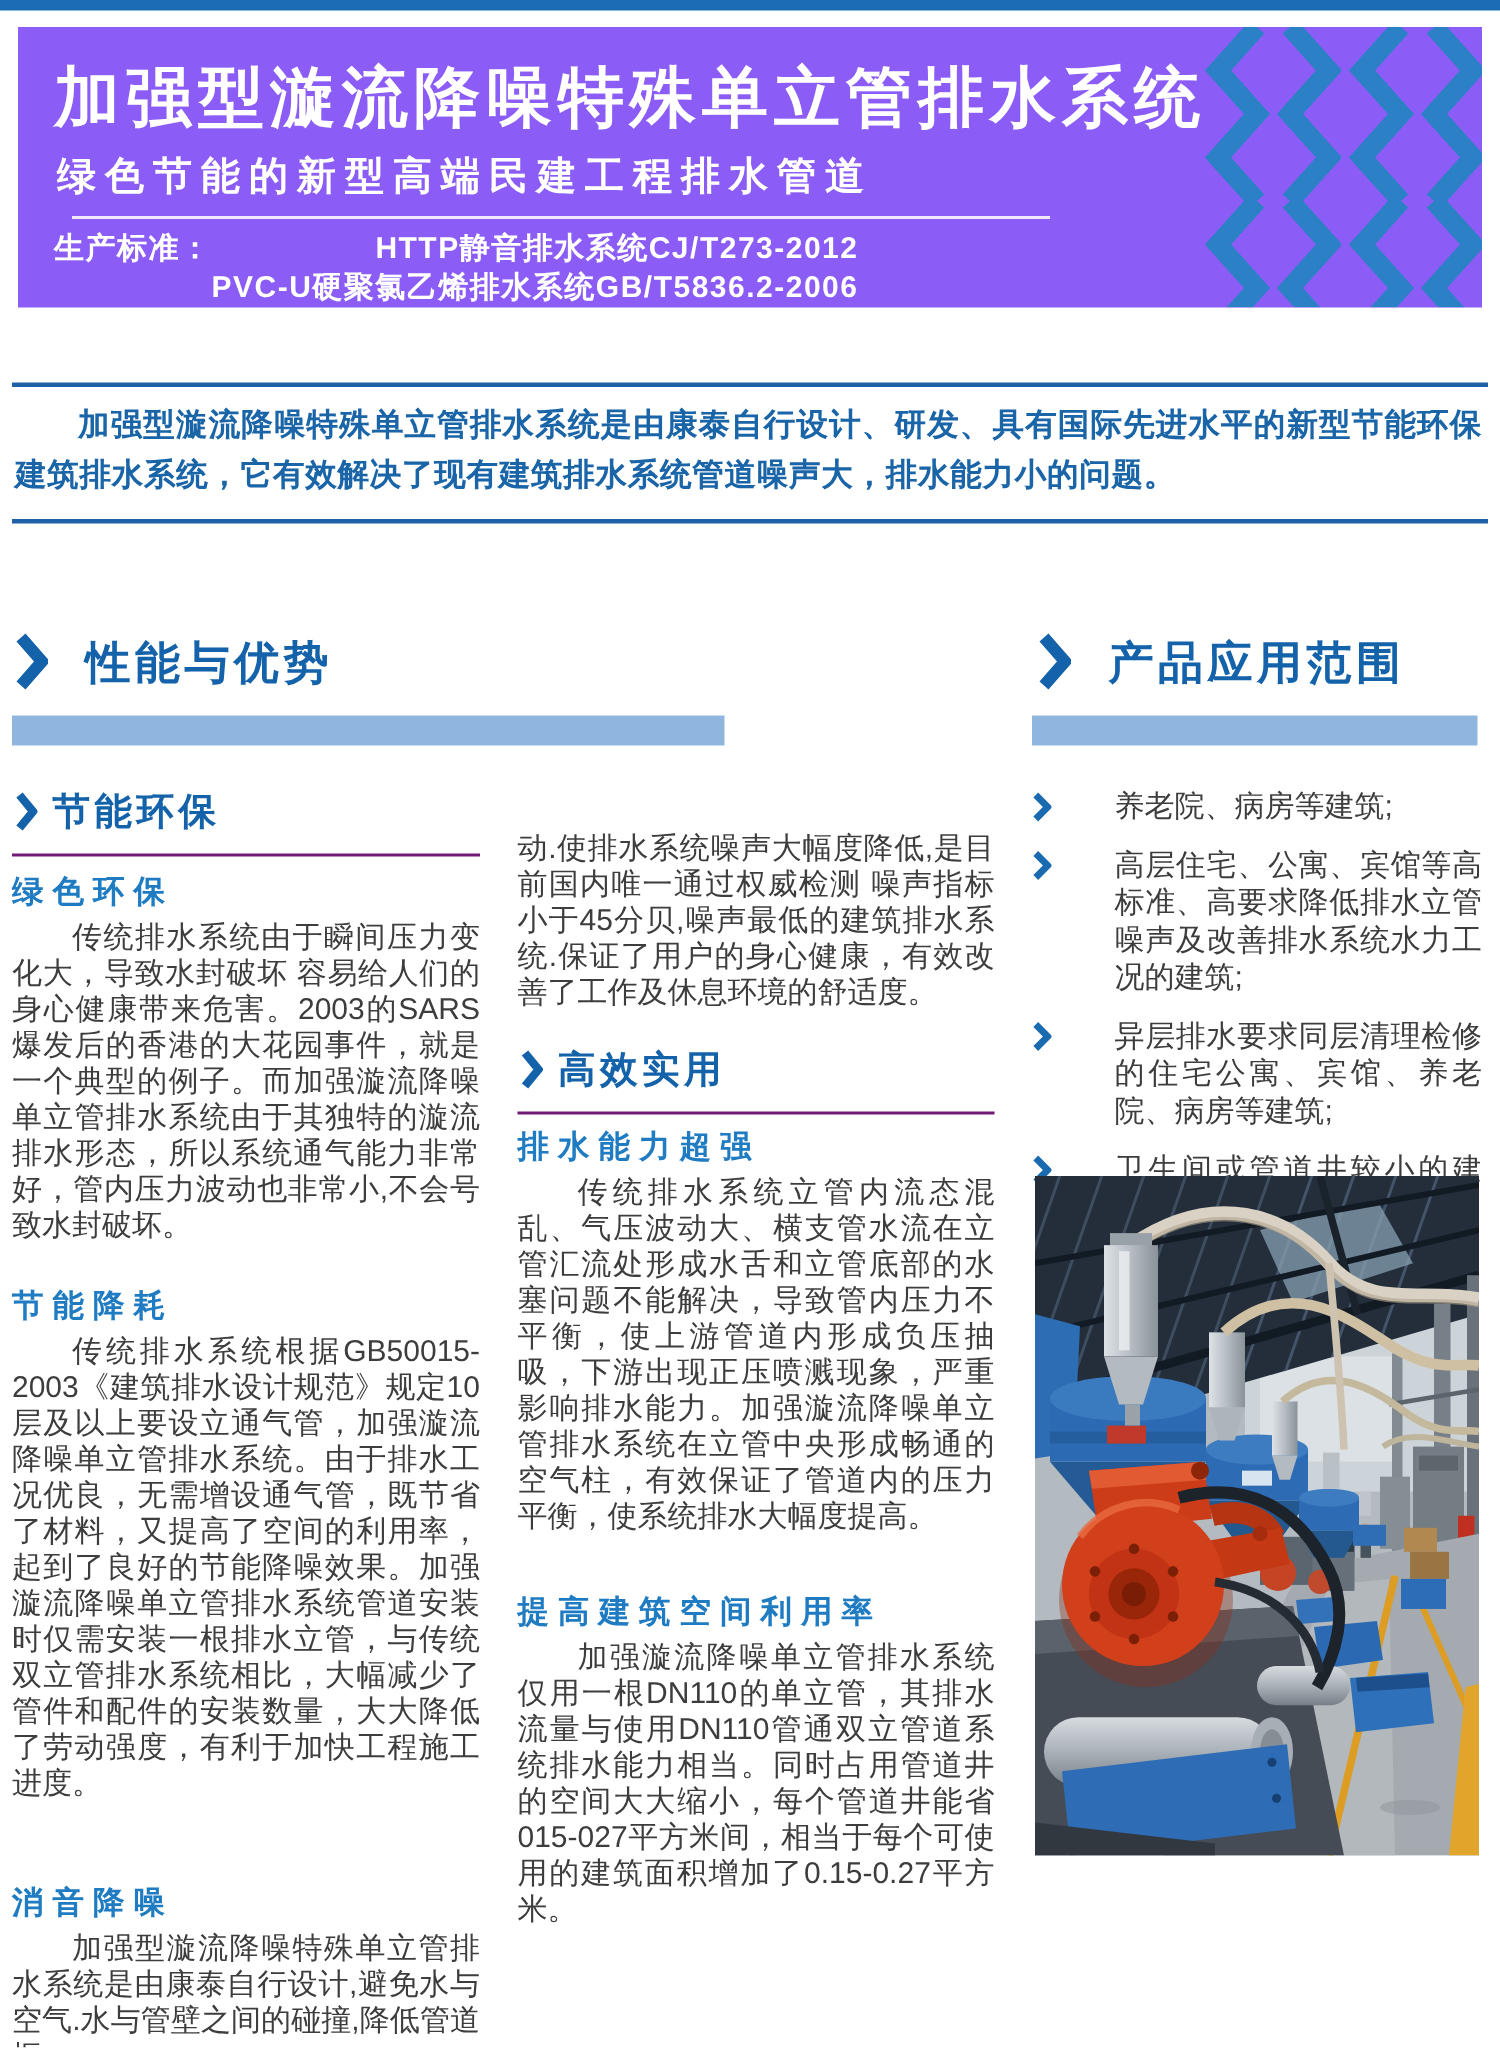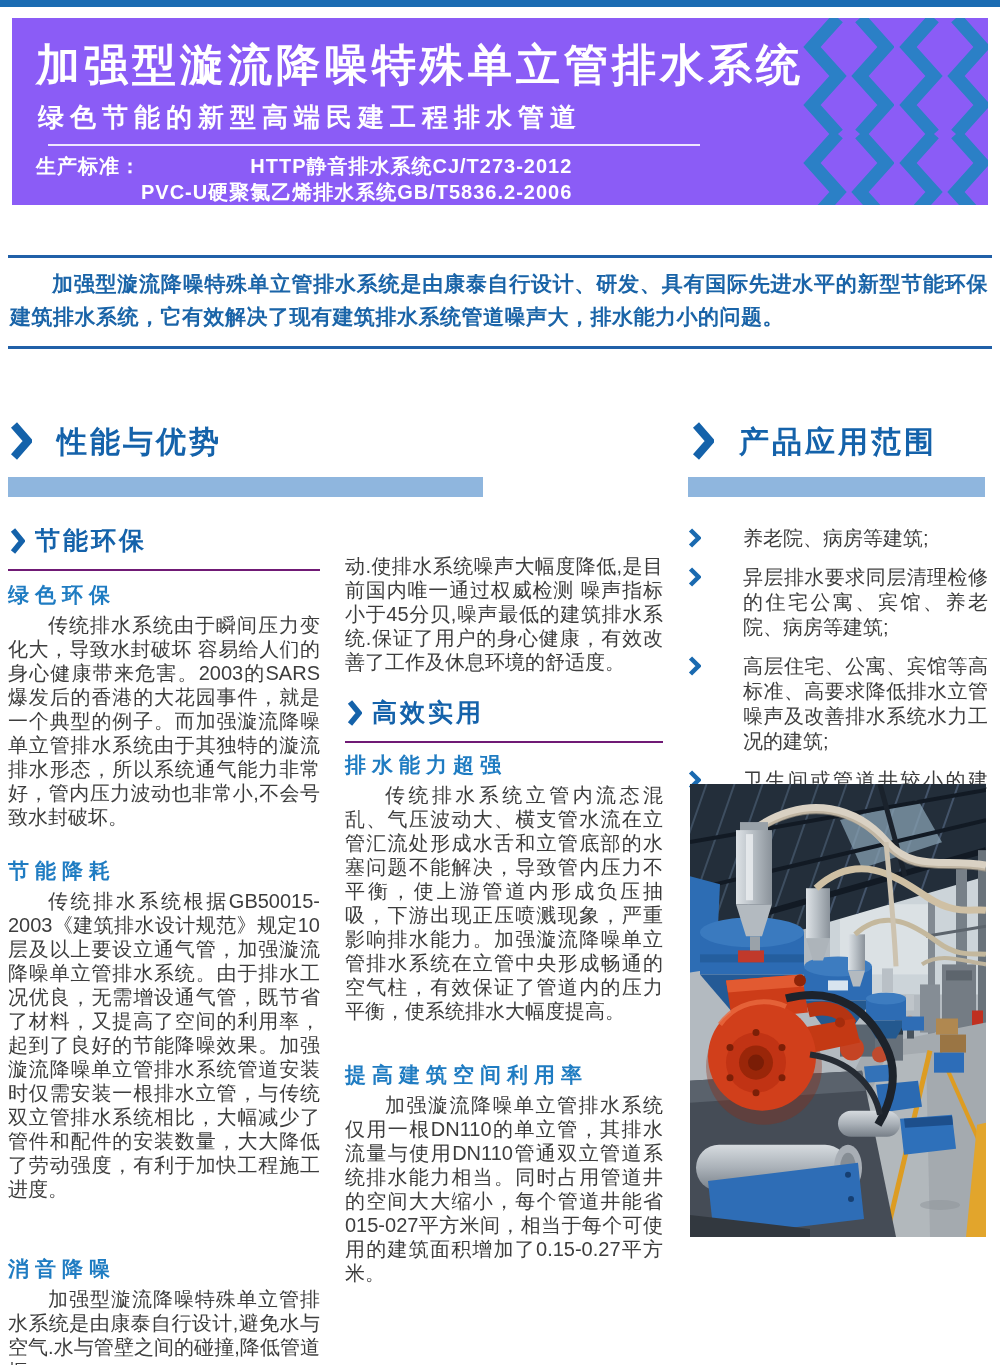--- a/index.html
+++ b/index.html
@@ -147,27 +147,27 @@
     <div class="bullet">
       <svg class="chev-sm" viewBox="0 0 13 20">
         <polyline points="2.5,2 10.5,10 2.5,18" fill="none" stroke="#1a6ab0" stroke-width="4.5"></polyline>
       </svg>
       <span>养老院、病房等建筑;</span>
     </div>
     <div class="bullet">
       <svg class="chev-sm" viewBox="0 0 13 20">
         <polyline points="2.5,2 10.5,10 2.5,18" fill="none" stroke="#1a6ab0" stroke-width="4.5"></polyline>
       </svg>
-      <span>异层排水要求同层清理检修的住宅公寓、宾馆、养老院、病房等建筑;</span>
+      <span>高层住宅、公寓、宾馆等高标准、高要求降低排水立管噪声及改善排水系统水力工况的建筑;</span>
     </div>
     <div class="bullet">
       <svg class="chev-sm" viewBox="0 0 13 20">
         <polyline points="2.5,2 10.5,10 2.5,18" fill="none" stroke="#1a6ab0" stroke-width="4.5"></polyline>
       </svg>
-      <span>高层住宅、公寓、宾馆等高标准、高要求降低排水立管噪声及改善排水系统水力工况的建筑;</span>
+      <span>异层排水要求同层清理检修的住宅公寓、宾馆、养老院、病房等建筑;</span>
     </div>
     <div class="bullet">
       <svg class="chev-sm" viewBox="0 0 13 20">
         <polyline points="2.5,2 10.5,10 2.5,18" fill="none" stroke="#1a6ab0" stroke-width="4.5"></polyline>
       </svg>
       <span>卫生间或管道井较小的建筑，提高建筑空间利用率,</span>
     </div>
   </div>
 
   <div class="photo">

